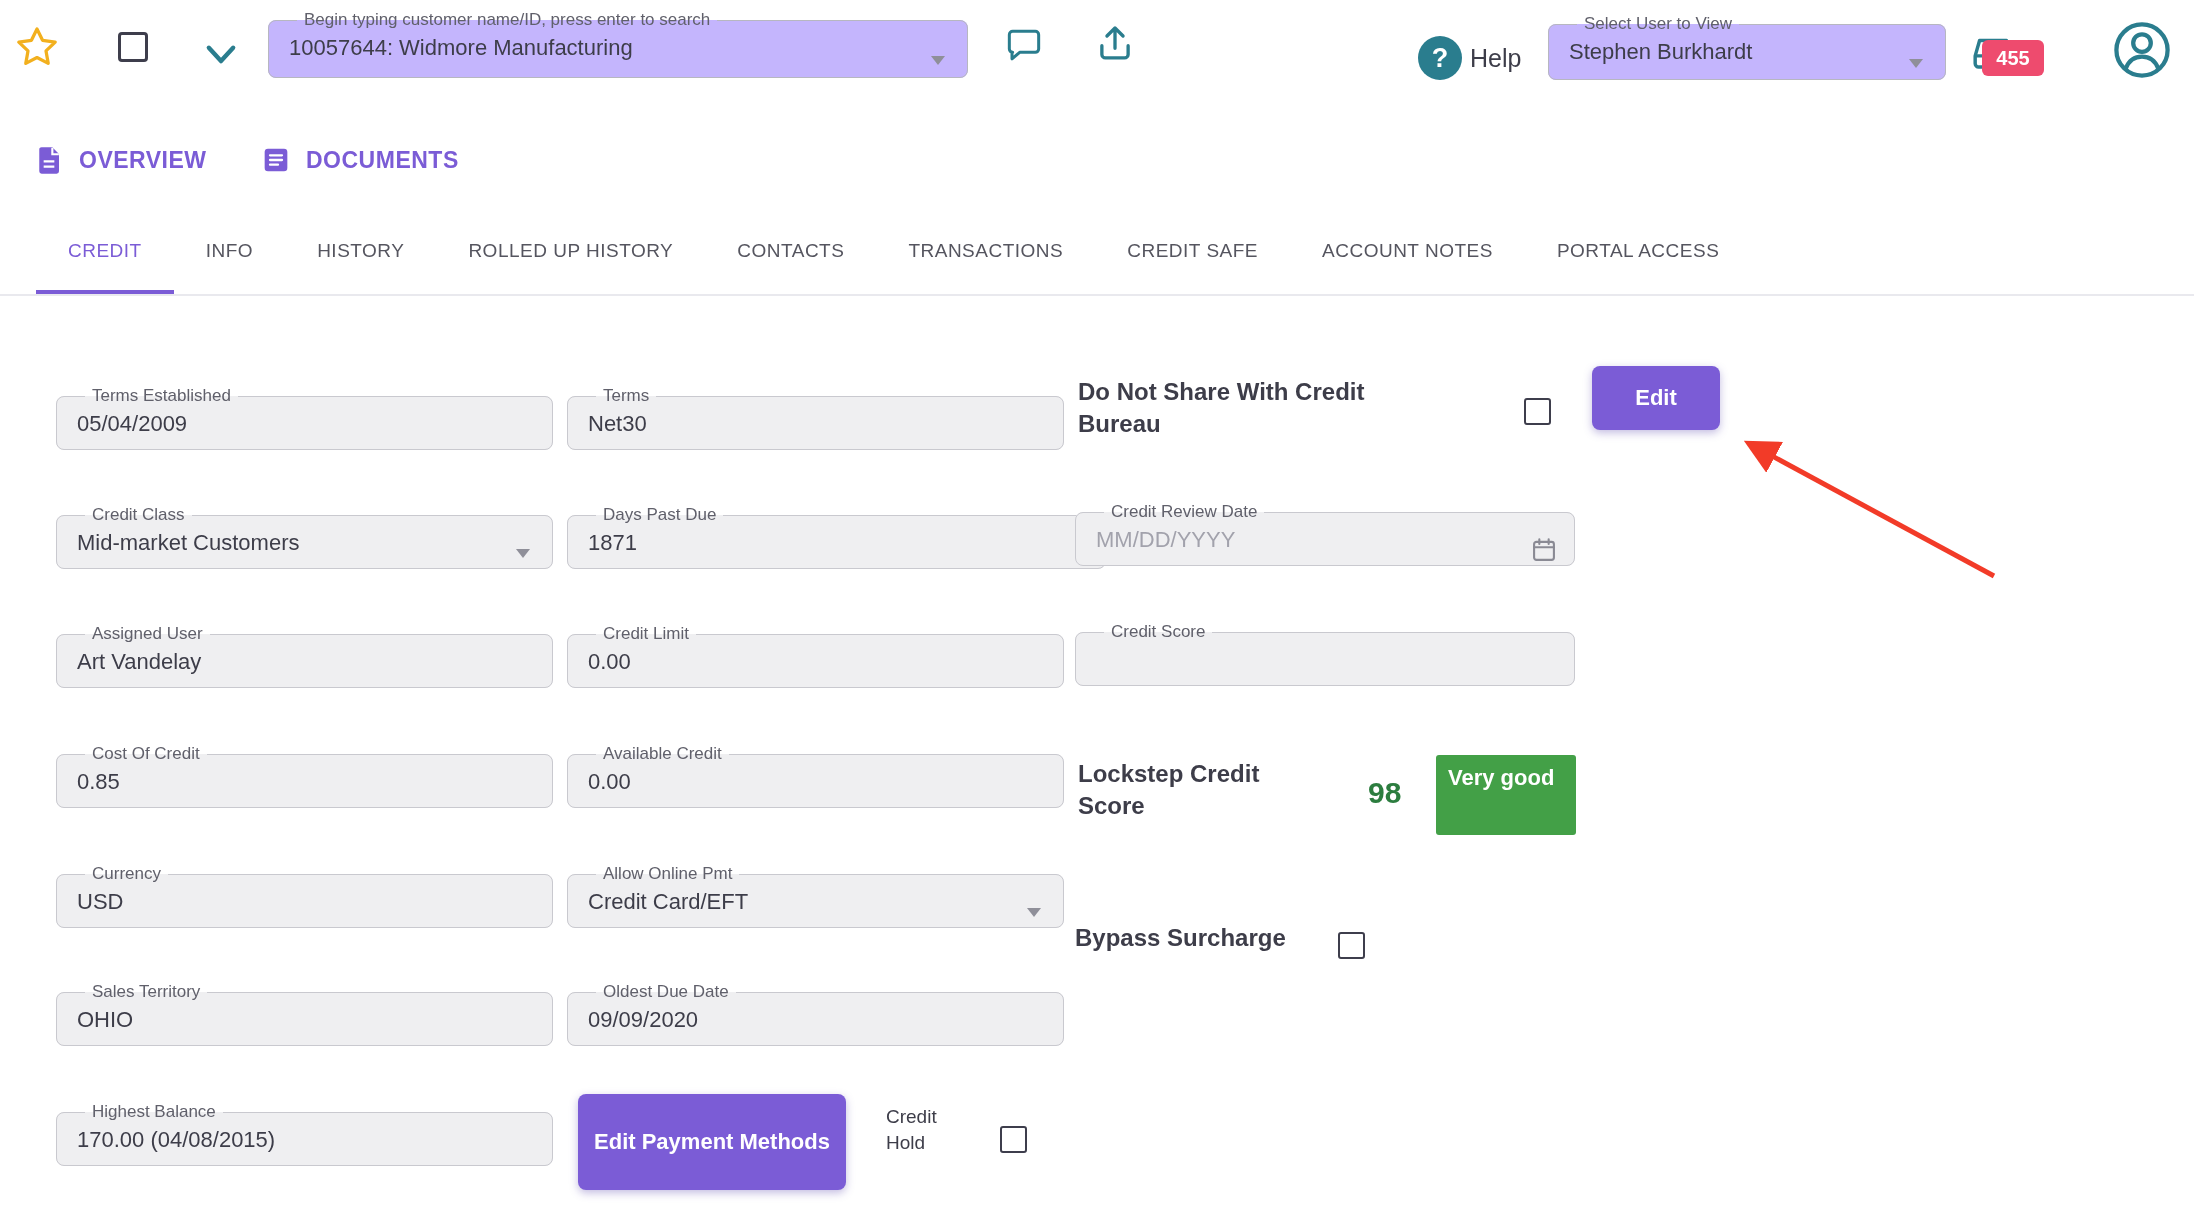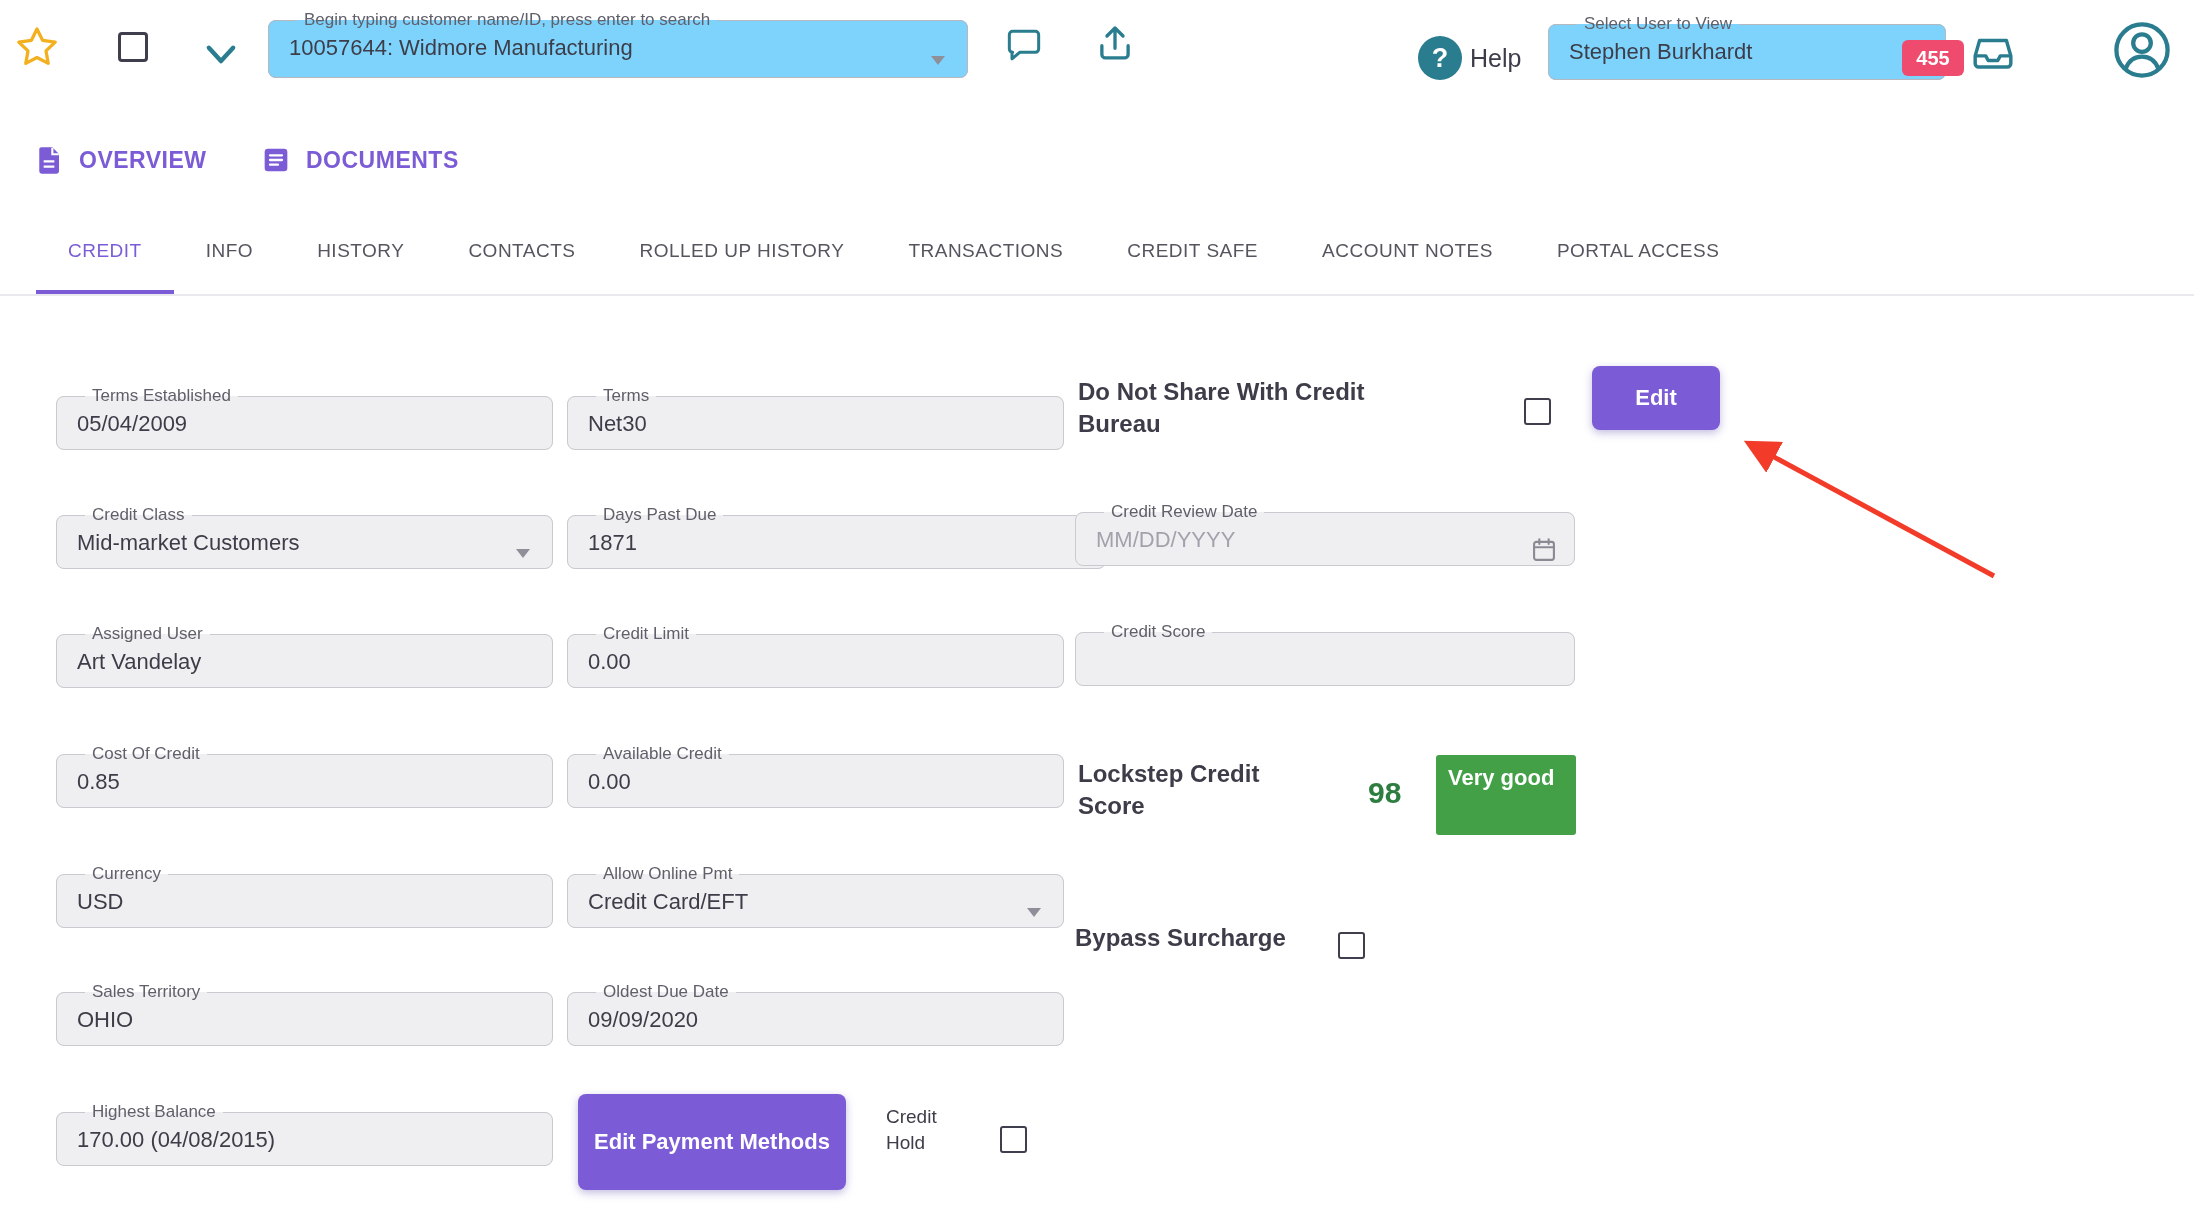--- a/index.html
+++ b/index.html
@@ -6,21 +6,21 @@
   html,body { background:#fff; }
   body { width:2194px; height:1210px; font-family:"Liberation Sans", sans-serif; }
   .page { position:relative; width:2194px; height:1210px; background:#fff; overflow:hidden; }
 
   
   fieldset.field {
     position:absolute; min-width:0; height:64px;
     background:#efeff1; border:1.5px solid #c9c9cf; border-radius:8px;
     padding:0 20px; margin:0;
   }
-  fieldset.field--white { background:#7dd3fc; border-color:#b7b7c0; }
+  fieldset.field--white { background:#c4b5fd; border-color:#b7b7c0; }
   fieldset.field legend {
     font-size:17px; line-height:20px; color:#60606b; padding:0 7px; margin-left:8px;
     white-space:nowrap;
   }
   .field-value { font-size:22px; color:#3d3d49; margin-top:5px; white-space:nowrap; }
   .field-value--placeholder { color:#a2a2ac; }
   .caret {
     position:absolute; right:22px; top:50%; margin-top:2px;
     width:0; height:0; border-left:7px solid transparent; border-right:7px solid transparent;
     border-top:9px solid #8f8f99;
@@ -33,21 +33,21 @@
     position:absolute; left:118px; top:32px; width:30px; height:30px;
     border:3px solid #3e3e4c; border-radius:4px; background:#fff;
   }
   .help-circle {
     position:absolute; left:1418px; top:36px; width:44px; height:44px; border-radius:50%;
     background:var(--teal,#2a7d8e); color:#fff; font-weight:700; font-size:27px;
     display:flex; align-items:center; justify-content:center;
   }
   .help-text { position:absolute; left:1470px; top:44px; font-size:25px; color:#3d3d49; font-weight:400; }
   .inbox-badge {
-    position:absolute; left:1902px; top:40px; width:62px; height:36px; border-radius:6px;
+    position:absolute; left:1982px; top:40px; width:62px; height:36px; border-radius:6px;
     background:var(--badge-pink,#ee4b6e); color:#fff; font-size:20px; font-weight:700;
     display:flex; align-items:center; justify-content:center;
   }
 
   
   .nav-group { position:absolute; top:140px; height:40px; display:flex; align-items:center; gap:14px; }
   .nav-label { font-size:23px; font-weight:700; color:var(--accent,#7b5cd6); letter-spacing:.5px;text-align:center; }
 
   
   .tabs {
@@ -154,22 +154,22 @@
         <path d="M7.5 8.5h9 M7.5 12h9 M7.5 15.5h6" stroke="#fff" stroke-width="1.7" stroke-linecap="round"></path>
       </svg>
       <span class="nav-label">DOCUMENTS</span>
     </div>
   </div>
 
   <div class="tabs">
     <div class="tab tab--active">CREDIT</div>
     <div class="tab">INFO</div>
     <div class="tab">HISTORY</div>
+    <div class="tab">ROLLED UP HISTORY</div>
     <div class="tab">CONTACTS</div>
-    <div class="tab">ROLLED UP HISTORY</div>
     <div class="tab">TRANSACTIONS</div>
     <div class="tab">CREDIT SAFE</div>
     <div class="tab">ACCOUNT NOTES</div>
     <div class="tab">PORTAL ACCESS</div>
   </div>
 
   <fieldset class="field" style="left:56px;top:386px;width:497px">
     <legend>Terms Established</legend>
     <div class="field-value">05/04/2009</div>
   </fieldset>

